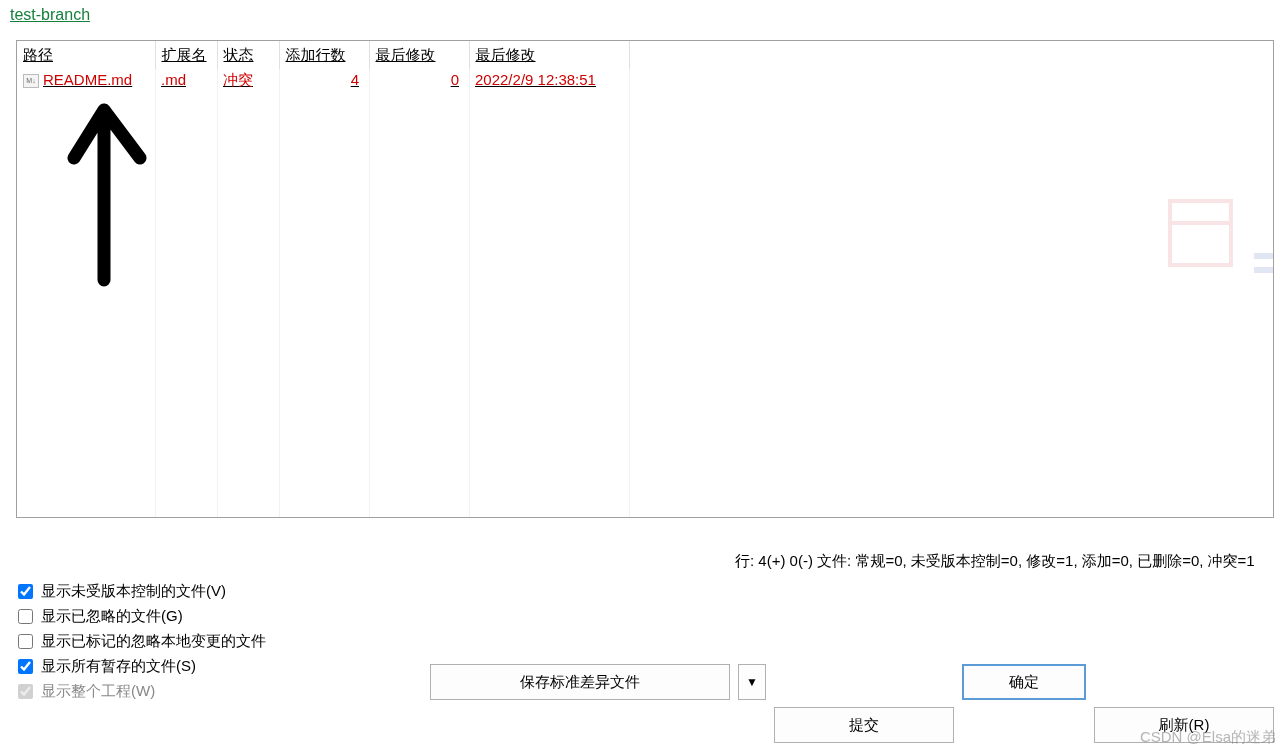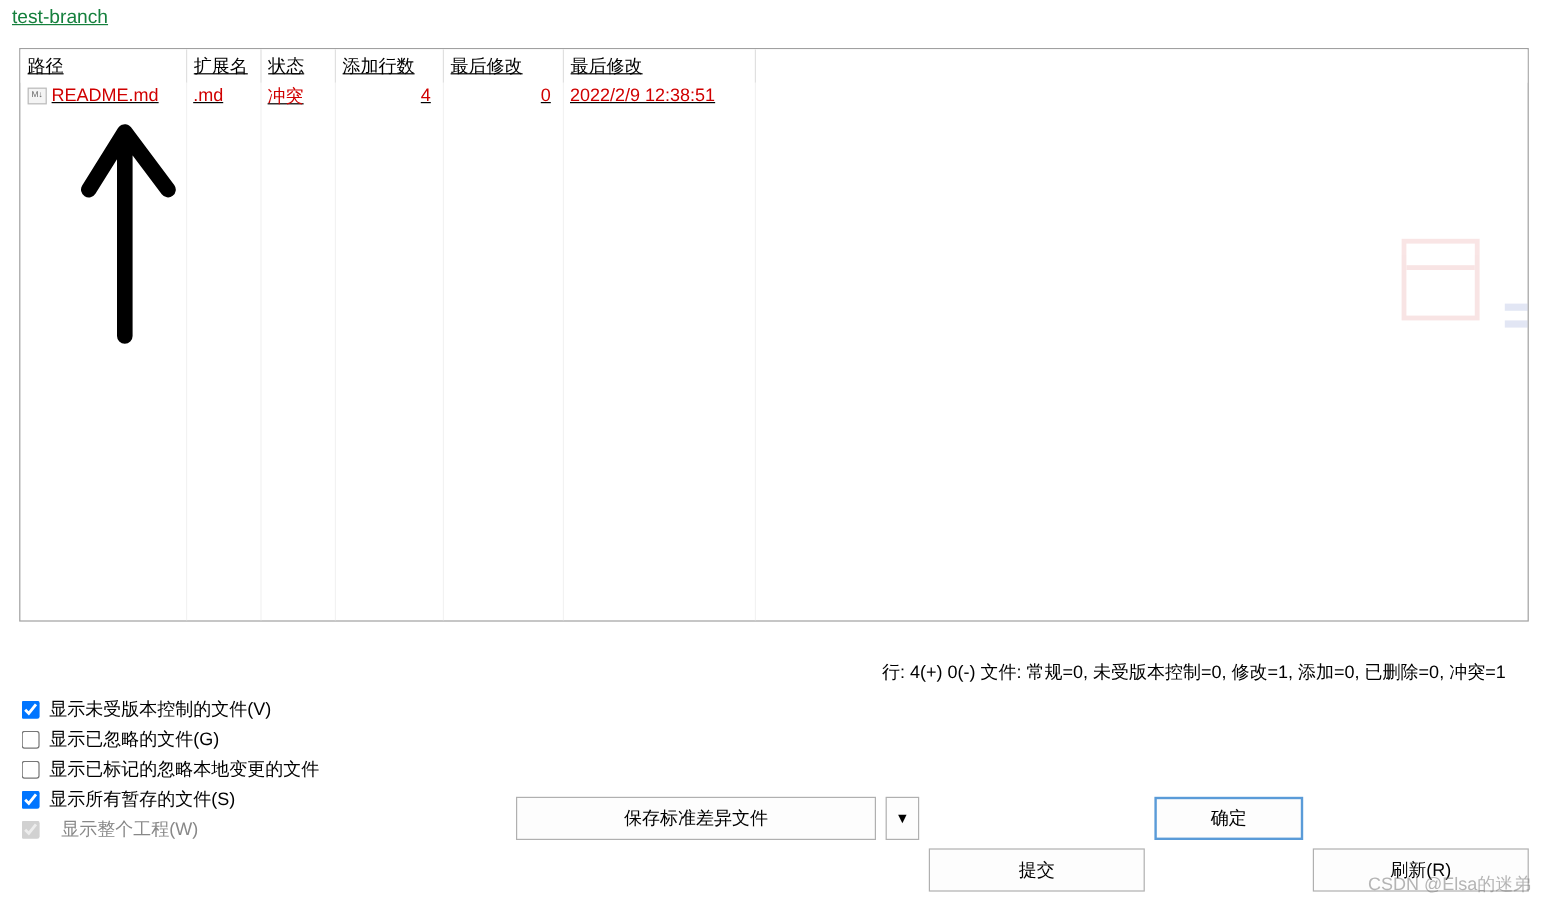--- a/index.html
+++ b/index.html
@@ -99,21 +99,21 @@
       display: flex;
       align-items: center;
       margin-bottom: 6px;
       font-size: 15px;
     }
     .checkbox-row input[type=checkbox] {
       width: 15px;
       height: 15px;
       margin-right: 8px;
     }
-    .checkbox-row.disabled { color: #888; gap: 10px; }
+    .checkbox-row.disabled { color: #888; }
     .status-text {
       position: absolute;
       left: 735px;
       top: 534px;
       right: 14px;
       font-size: 15px;
       line-height: 1.5;
       margin-top: 16px;
     }
     .button-bar {

